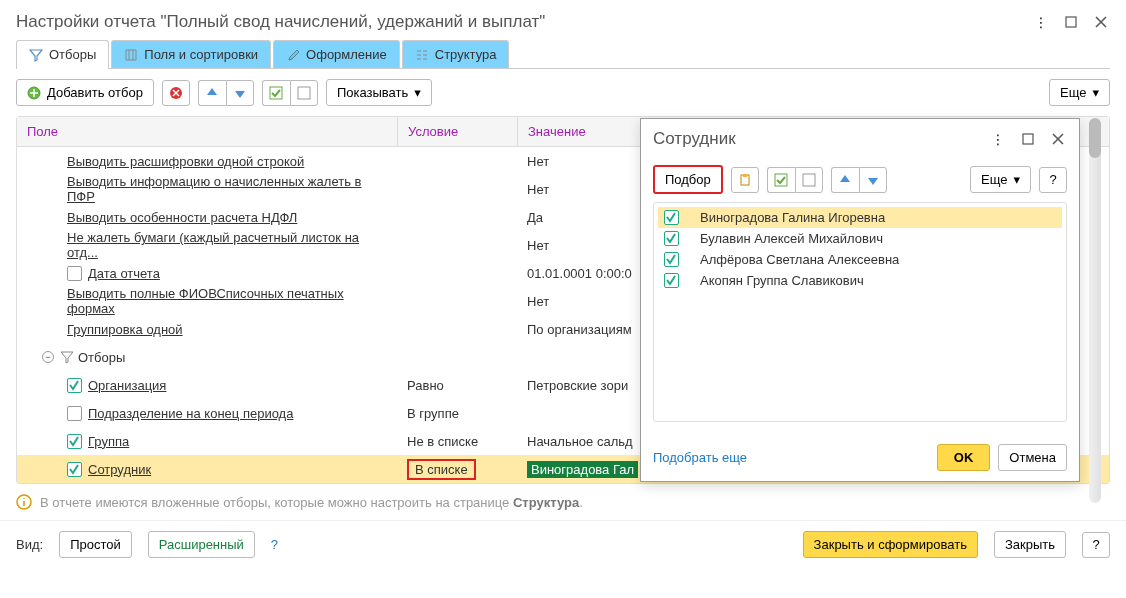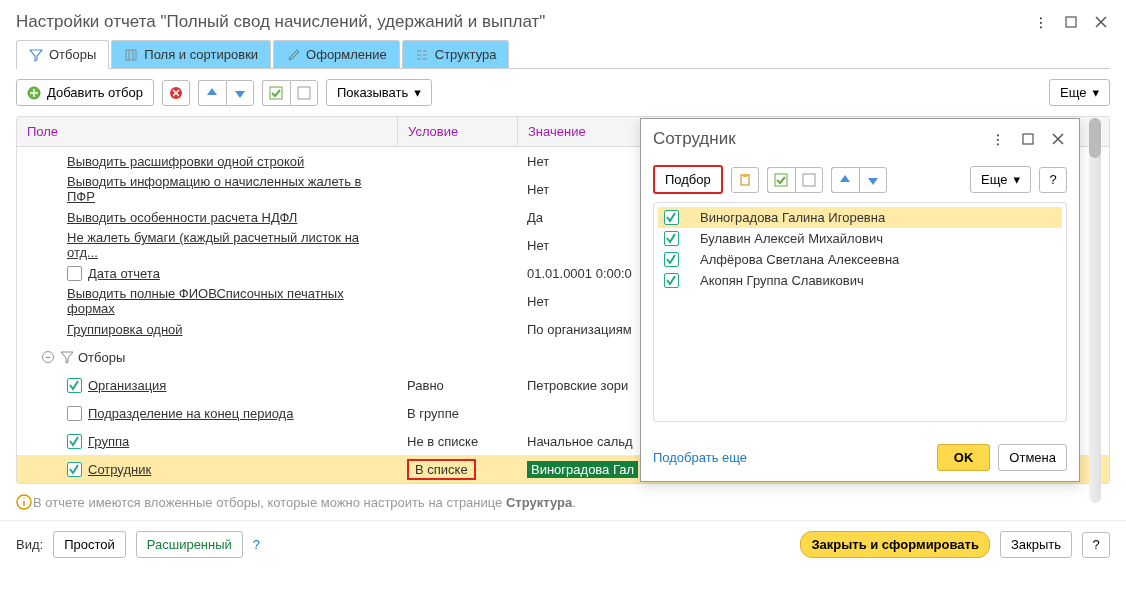--- a/index.html
+++ b/index.html
@@ -34,24 +34,24 @@
 .row .cell { padding: 4px 10px; }
 .row.highlighted { background: #ffeaa7; }
 .checkbox { width: 15px; height: 15px; border: 1px solid #999; border-radius: 2px; display: inline-flex; align-items: center; justify-content: center; margin-right: 6px; background: #fff; }
 .checkbox.checked { border-color: #2a8; }
 .indent-1 { padding-left: 50px !important; text-decoration: underline; }
 .cell-field { width: 380px; display: flex; align-items: center; }
 .cell-cond { width: 120px; }
 .cell-val { flex: 1; }
 .val-selected { background: #15803d; color: #fff; padding: 1px 4px; }
 .cond-box { border: 2px solid #d22; padding: 1px 6px; }
-.info-bar { display: flex; align-items: center; gap: 1px; padding: 10px 0; color: #999; }
+.info-bar { display: flex; align-items: center; gap: 8px; padding: 10px 0; color: #999; }
 .info-bar strong { color: #777; }
-.footer { display: flex; align-items: center; padding: 10px 16px; gap: 10px; border-top: 1px solid #eee; }
-.btn-yellow { background: #ffd94a; border-color: #d6b030; font-weight: bold; border-radius: 12px; }
+.footer { display: flex; align-items: center; padding: 10px 16px; gap: 16px; border-top: 1px solid #eee; }
+.btn-yellow { background: #ffd94a; border-color: #d6b030; font-weight: normal; }
 .btn-view.active { color: #15803d; }
 .link { color: #1a7bc9; cursor: pointer; }
 .dialog { position: absolute; top: 118px; left: 640px; width: 440px; background: #fff; border: 1px solid #999; box-shadow: 0 4px 12px rgba(0,0,0,0.15); z-index: 10; }
 .dialog-header { display: flex; align-items: center; padding: 10px 12px; }
 .dialog-title { font-size: 17px; color: #555; flex: 1; }
 .dialog-body { padding: 6px 12px 12px; }
 .dialog-toolbar { display: flex; gap: 8px; align-items: center; margin-bottom: 8px; }
 .btn-red-border { border: 2px solid #d22; }
 .list-box { border: 1px solid #ddd; height: 220px; padding: 4px; border-radius: 3px; }
 .list-row { display: flex; align-items: center; padding: 3px 6px; gap: 15px; }

